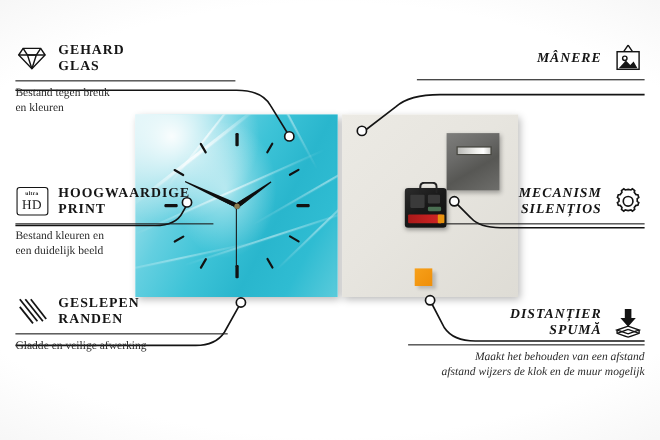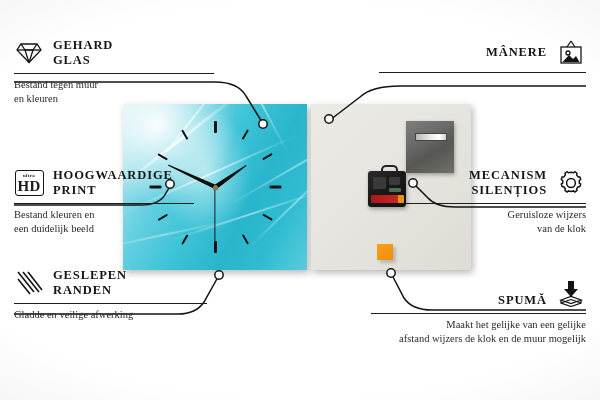--- a/index.html
+++ b/index.html
@@ -193,21 +193,21 @@
     left: 0; top: 0;
     width: 600px; height: 400px;
     pointer-events: none;
   }
 
   
   .feature {
     position: absolute;
     width: 215px;
   }
-  .feature.right { text-align: right; }
+  .feature.right { text-align: right; font-style: italic; }
   .feat-head {
     display: flex;
     align-items: center;
     gap: 9px;
   }
   .feature.right .feat-head { justify-content: flex-end; }
   .feat-title {
     font-size: 12.5px;
     font-weight: bold;
     letter-spacing: 0.9px;
@@ -253,21 +253,21 @@
     width: 27px; height: 24px;
     border: 1.6px solid #141414;
     border-radius: 3px;
     display: flex;
     flex-direction: column;
     align-items: center;
     justify-content: center;
     line-height: 1;
   }
   .hd-ultra { font-size: 5px; font-weight: bold; letter-spacing: .3px; }
-  .hd-hd    { font-size: 15px; font-weight: bold; letter-spacing: .3px; margin-top: 1px; }
+  .hd-hd    { font-size: 12px; font-weight: normal; letter-spacing: .3px; margin-top: 1px; }
 </style>
 </head>
 <body>
 
 <div id="page">
 
   <div class="product-stage">
 
     <div class="panel panel-front">
       <div class="plume"></div>
@@ -352,21 +352,21 @@
           <path d="M10,9 H18"></path>
         </svg>
       </span>
       <span class="feat-title">
         <span>GEHARD</span><br>
         <span>GLAS</span>
       </span>
     </div>
     <div class="feat-rule"></div>
     <div class="feat-desc">
-      <span>Bestand tegen muur</span><br>
+      <span>Bestand tegen breuk</span><br>
       <span>en kleuren</span>
     </div>
   </div>
 
   <div class="feature" id="feat-hd-print">
     <div class="feat-head">
       <span class="feat-icon">
         <span class="hd-box">
           <span class="hd-ultra">ultra</span>
           <span class="hd-hd">HD</span>
@@ -432,41 +432,37 @@
         <span>SILENȚIOS</span>
       </span>
       <span class="feat-icon">
         <svg width="28" height="28" viewBox="0 0 28 28" fill="none" stroke="#141414" stroke-width="1.5">
           <path d="M14,3.2 l2.6,0.5 1.3,-1.1 2.1,1.6 -0.4,1.7 1.6,2 1.7,0.1 0.8,2.5 -1.4,1 0,2.6 1.4,1 -0.8,2.5 -1.7,0.1 -1.6,2 0.4,1.7 -2.1,1.6 -1.3,-1.1 -2.6,0.5 -2.6,-0.5 -1.3,1.1 -2.1,-1.6 0.4,-1.7 -1.6,-2 -1.7,-0.1 -0.8,-2.5 1.4,-1 0,-2.6 -1.4,-1 0.8,-2.5 1.7,-0.1 1.6,-2 -0.4,-1.7 2.1,-1.6 1.3,1.1 Z"></path>
           <circle cx="14" cy="14" r="4.4"></circle>
         </svg>
       </span>
     </div>
     <div class="feat-rule"></div>
-    <div class="feat-desc">
-      <span>Geruisloze wijzers</span><br>
-      <span>van de klok</span>
-    </div>
   </div>
 
   <div class="feature right" id="feat-distantier">
     <div class="feat-head">
       <span class="feat-title">
-        <br>
+        <span>DISTANȚIER</span><br>
         <span>SPUMĂ</span>
       </span>
       <span class="feat-icon">
         <svg width="28" height="28" viewBox="0 0 28 28" fill="none" stroke="#141414" stroke-width="1.3">
           <path d="M11,2 h6 v8 h4 l-7,8 -7,-8 h4 Z" fill="#141414" stroke="none"></path>
           <path d="M14,20.5 L4,24 M14,20.5 L24,24"></path>
           <path d="M4,21 L14,17.5 L24,21 L14,24.5 Z"></path>
           <path d="M4,21 v3 l10,3.5 10,-3.5 v-3"></path>
         </svg>
       </span>
     </div>
     <div class="feat-rule"></div>
     <div class="feat-desc">
-      <span>Maakt het gelijke van een gelijke</span><br>
+      <span>Maakt het behouden van een afstand</span><br>
       <span>afstand wijzers de klok en de muur mogelijk</span>
     </div>
   </div>
 
 </div>
 
 </body></html>

